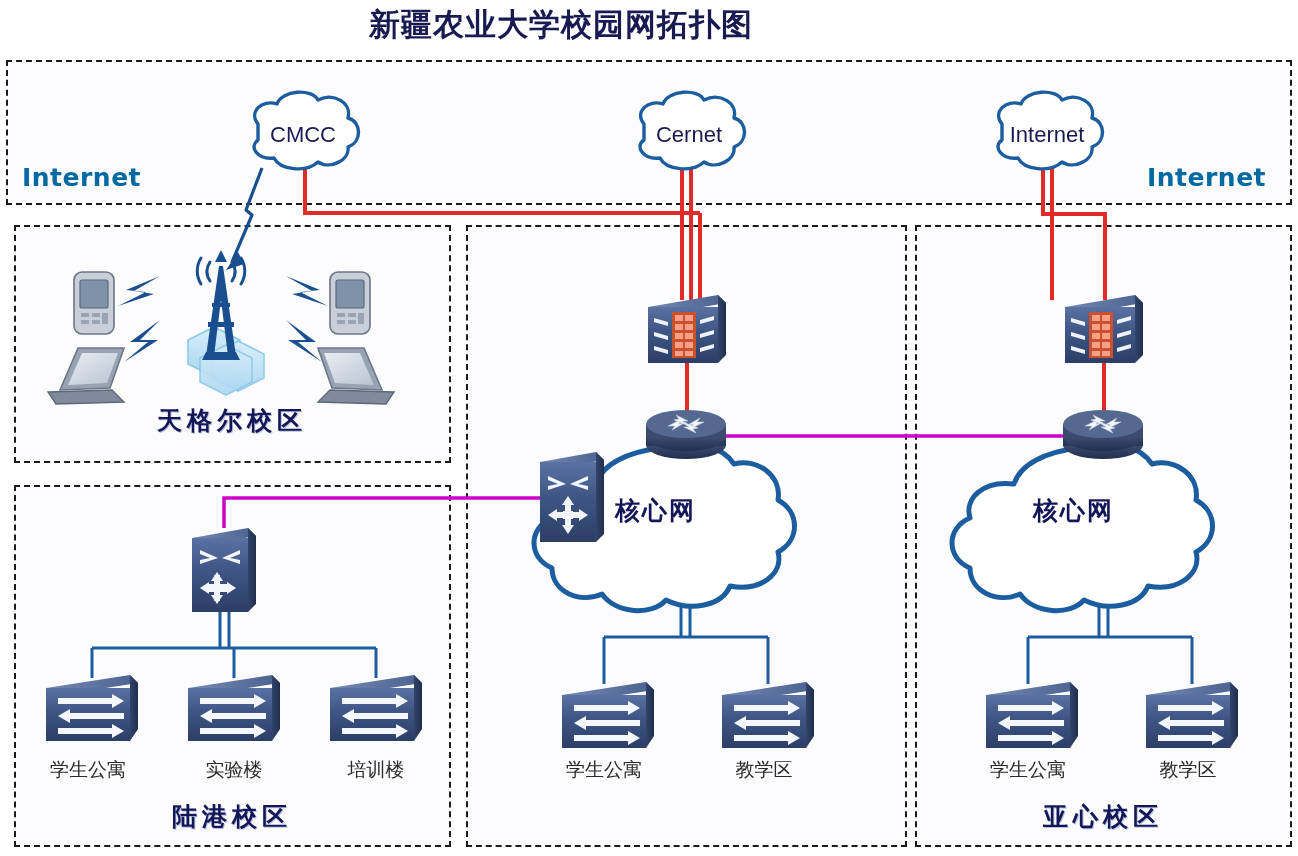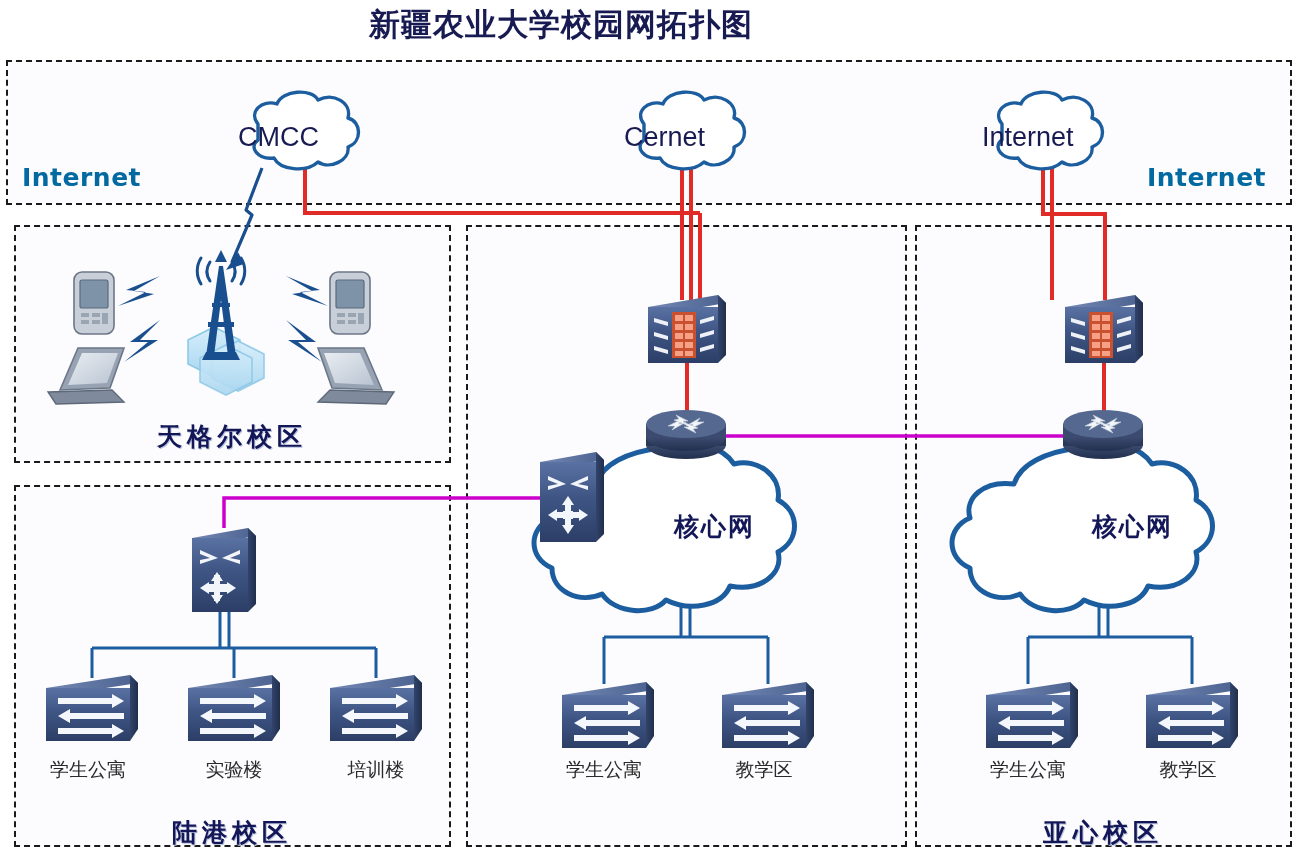--- a/index.html
+++ b/index.html
@@ -42,42 +42,40 @@
   }
   .il-left  { left: 22px;  top: 163px; }
   .il-right { left: 1147px; top: 163px; }
 
   .campus-label {
     position: absolute; text-align: center;
     font-size: 25px; font-weight: bold; color: #141757;
     letter-spacing: 5px;
     font-family: "DejaVu Sans", "Liberation Sans", sans-serif;
     text-shadow: 1px 1px 0 #b9c3dd;
-    margin-top: 16px;
   }
 
   .node-label {
     position: absolute; text-align: center;
     font-size: 19px; font-weight: normal; color: #2a2a2a;
     font-family: "DejaVu Sans", "Liberation Sans", sans-serif;
     white-space: nowrap;
   }
 
   .cloud-label {
-    position: absolute; text-align: left; width: 100%;
-    font-size: 27px; color: #181a52;
+    position: absolute; text-align: center; width: 100%;
+    font-size: 22px; color: #181a52;
     font-family: "Liberation Sans", sans-serif;
   }
   .core-label {
-    position: absolute; text-align: right;
+    position: absolute; text-align: left;
     font-size: 25px; font-weight: bold; color: #141757;
     letter-spacing: 2px;
     font-family: Liberation Serif, serif;
     white-space: nowrap;
-    margin-top: 16px;
   }
 
   
   svg.links { position: absolute; left: 0; top: 0; width: 1298px; height: 856px; }
 
   
   .dev { position: absolute; }
 </style>
 </head>
 <body>

